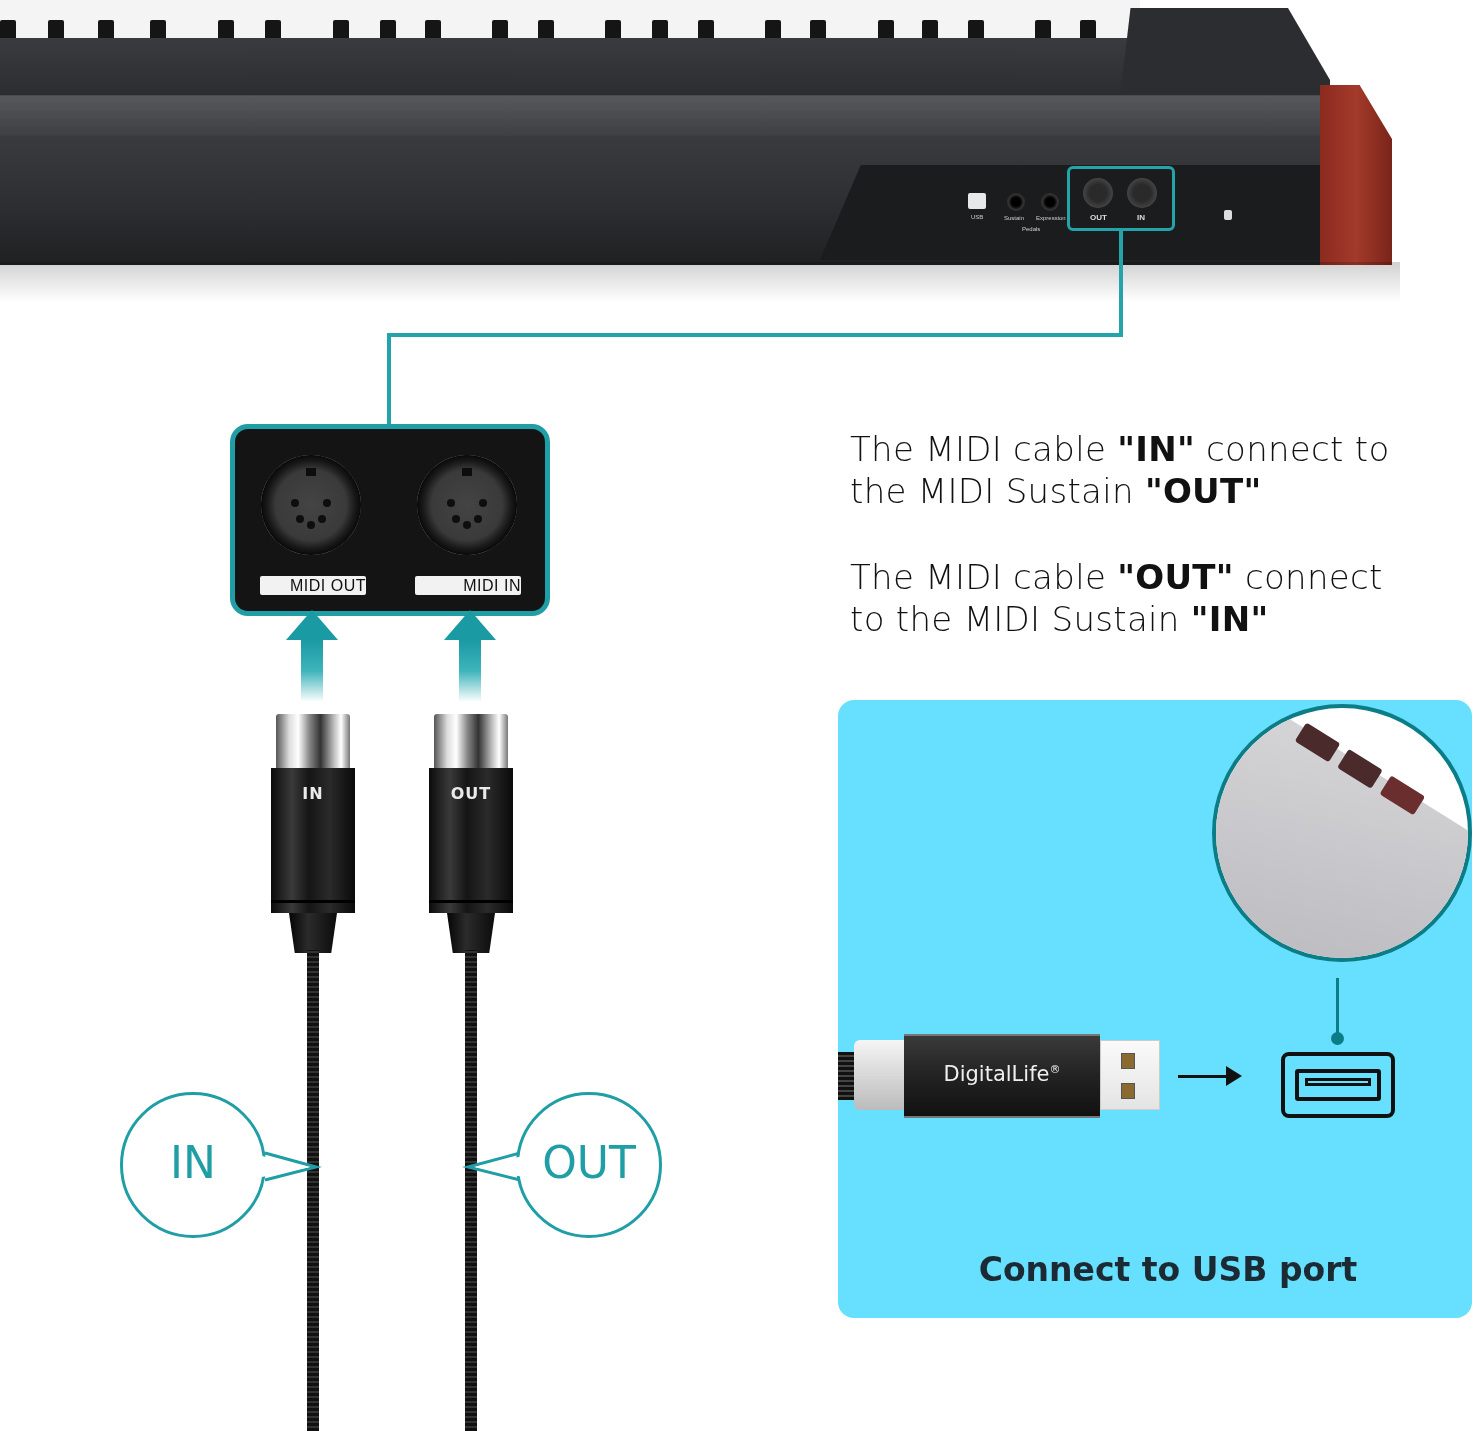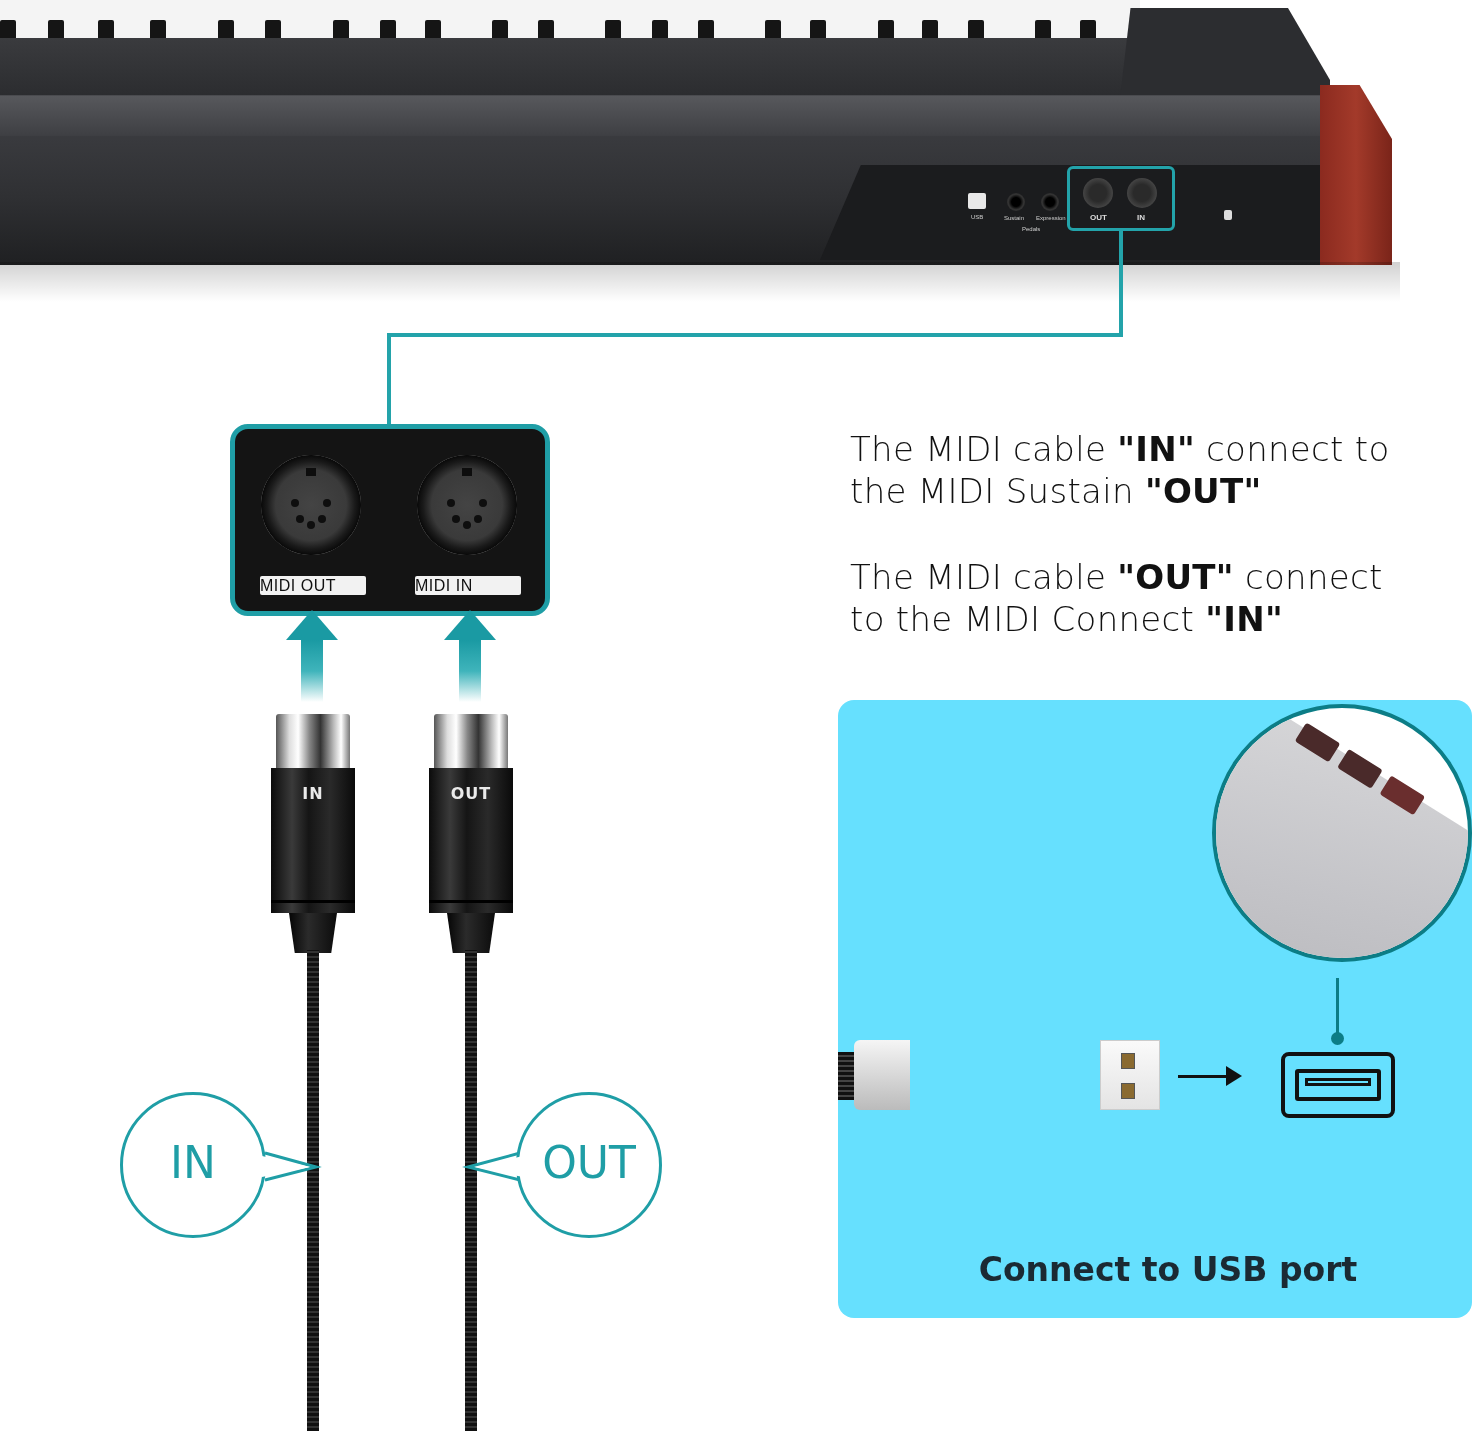--- a/index.html
+++ b/index.html
@@ -79,21 +79,21 @@
   }
   .din {
     position:absolute; width:100px; height:100px; border-radius:50%;
     background:radial-gradient(circle,#444 0%,#3a3a3a 50%,#1a1a1a 62%,#0a0a0a 70%,#d8d8d8 72%,#aaa 76%,#111 80%);
   }
   .din-notch { position:absolute; left:45px; top:13px; width:10px; height:8px; background:#0d0d0d; }
   .pin { position:absolute; width:8px; height:8px; border-radius:50%; background:#0e0e0e; }
   .port-tag {
     position:absolute; height:19px; background:#f2f2f2; color:#111;
     font-family:"Liberation Sans",sans-serif; font-size:16px; line-height:19px;
-    text-align:left; border-radius:2px; letter-spacing:0.5px;
+    text-align:right; border-radius:2px; letter-spacing:0.5px;
   }
 
   
   .arrow-head {
     position:absolute; width:0; height:0;
     border-left:26px solid transparent; border-right:26px solid transparent;
     border-bottom:30px solid #1a9aa3;
   }
   .arrow-shaft {
     position:absolute; width:22px; height:62px;
@@ -295,40 +295,43 @@
   <polygon points="262,76 310,87 262,97" fill="#fff"></polygon>
   <polygon points="523,76 475,87 523,97" fill="#fff"></polygon>
 </svg>
 
 <div class="instr" style="top:428px">
   <div><span>The MIDI cable </span><b>"IN"</b><span> connect to</span></div>
   <div><span>the MIDI Sustain </span><b>"OUT"</b></div>
 </div>
 <div class="instr" style="top:556px">
   <div><span>The MIDI cable </span><b>"OUT"</b><span> connect</span></div>
-  <div><span>to the MIDI Connect </span><b>"IN"</b></div>
+  <div><span>to the MIDI Sustain </span><b>"IN"</b></div>
 </div>
 
 <div class="abs usb-panel">
   <div class="laptop-circle">
     <div class="laptop-body">
       <div class="laptop-key" style="left:150px;top:-6px"></div>
       <div class="laptop-key" style="left:200px;top:-6px"></div>
       <div class="laptop-key" style="left:250px;top:-6px;background:#6a2e2e"></div>
 
       <div class="laptop-port" style="left:150px;top:200px;width:26px;height:9px"></div>
       <div class="laptop-port" style="left:190px;top:200px;width:16px;height:7px"></div>
       <div class="laptop-port" style="left:225px;top:200px;width:40px;height:9px"></div>
     </div>
   </div>
   <div class="usb-link"></div>
   <div class="usb-link-dot"></div>
 
   <div class="usb-cable-end"></div>
   <div class="usb-collar"></div>
+  <div class="usb-housing">
+    <div class="usb-brand"><span>DigitalLife</span><sup>®</sup></div>
+  </div>
   <div class="usb-metal">
     <div class="usb-hole" style="top:12px"></div>
     <div class="usb-hole" style="top:42px"></div>
   </div>
   <div class="usb-arrow-line"></div>
   <div class="usb-arrow-head"></div>
   <div class="usb-port-icon">
     <div class="usb-port-inner">
         <div class="usb-port-slot"></div>
       </div>

